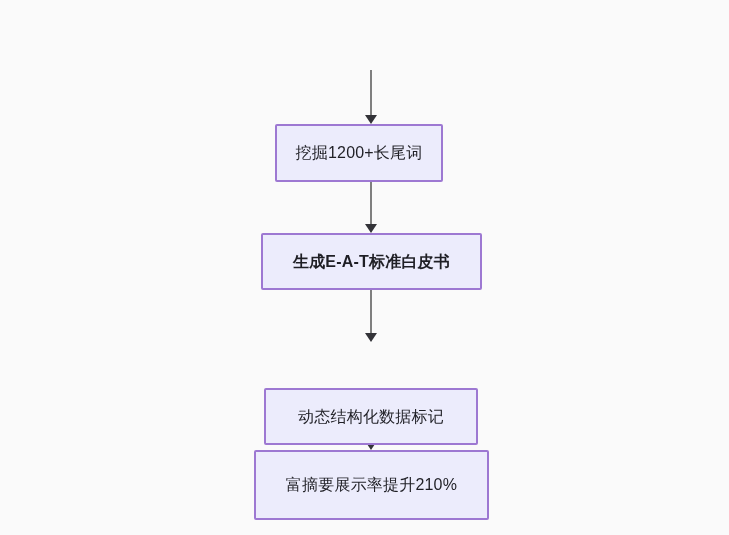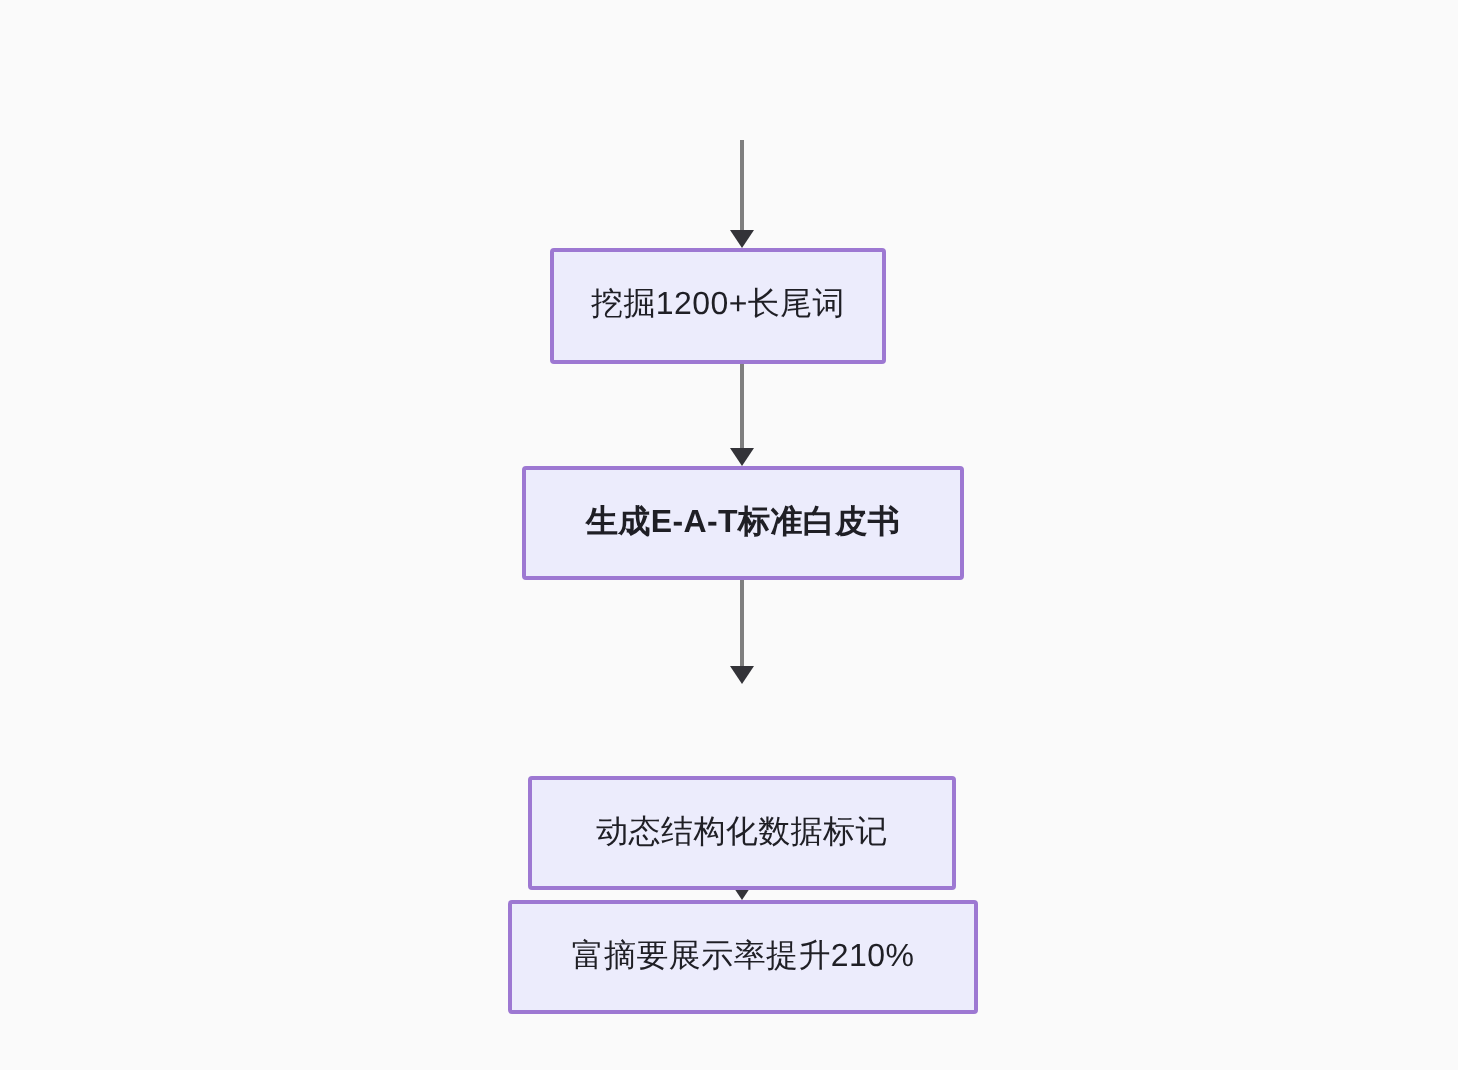--- a/index.html
+++ b/index.html
@@ -94,17 +94,17 @@
   </div>
 
   <div class="node" style="left:261px; top:233px; width:221px; height:57px;font-weight:bold;">
     <span class="node-label">生成E-A-T标准白皮书</span>
   </div>
 
   <div class="node" style="left:264px; top:342px; width:214px; height:57px;margin-top:46px;">
     <span class="node-label">动态结构化数据标记</span>
   </div>
 
-  <div class="node" style="left:254px; top:450px; width:235px; height:57px;">
+  <div class="node" style="left:254px; top:450px; width:235px; height:70px;">
     <span class="node-label">富摘要展示率提升210%</span>
   </div>
 
 </div>
 
 </body></html>

